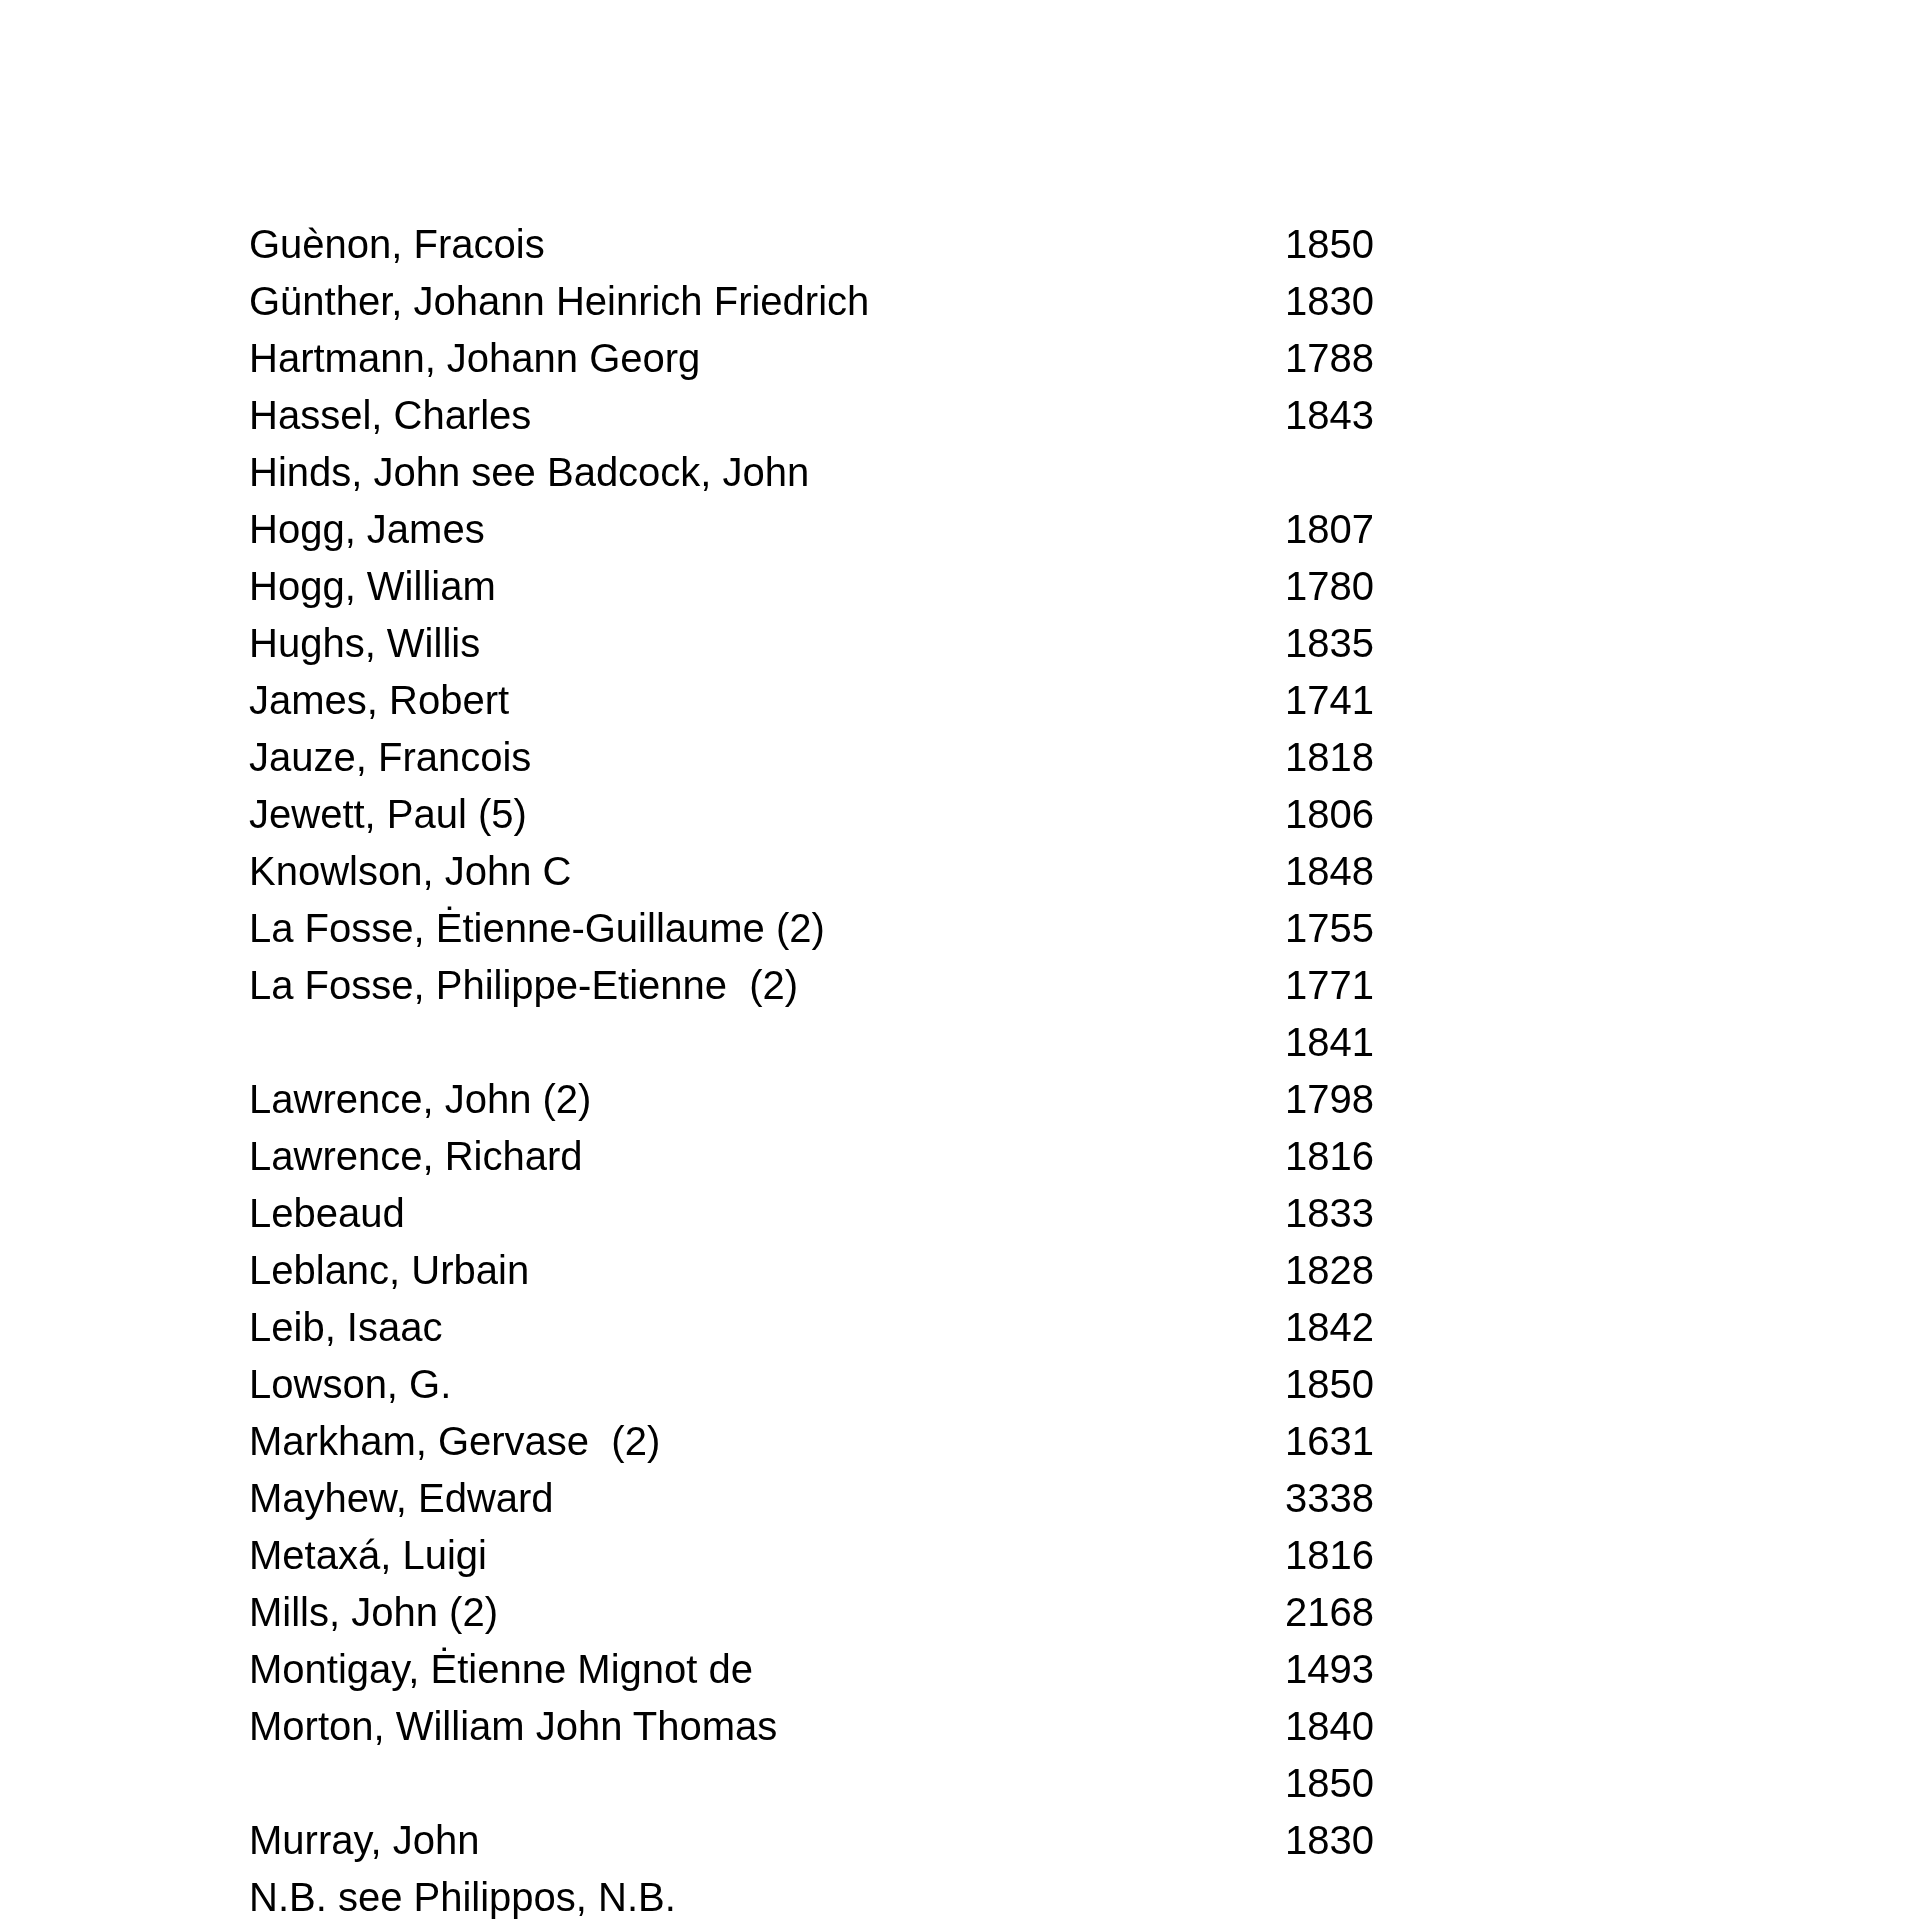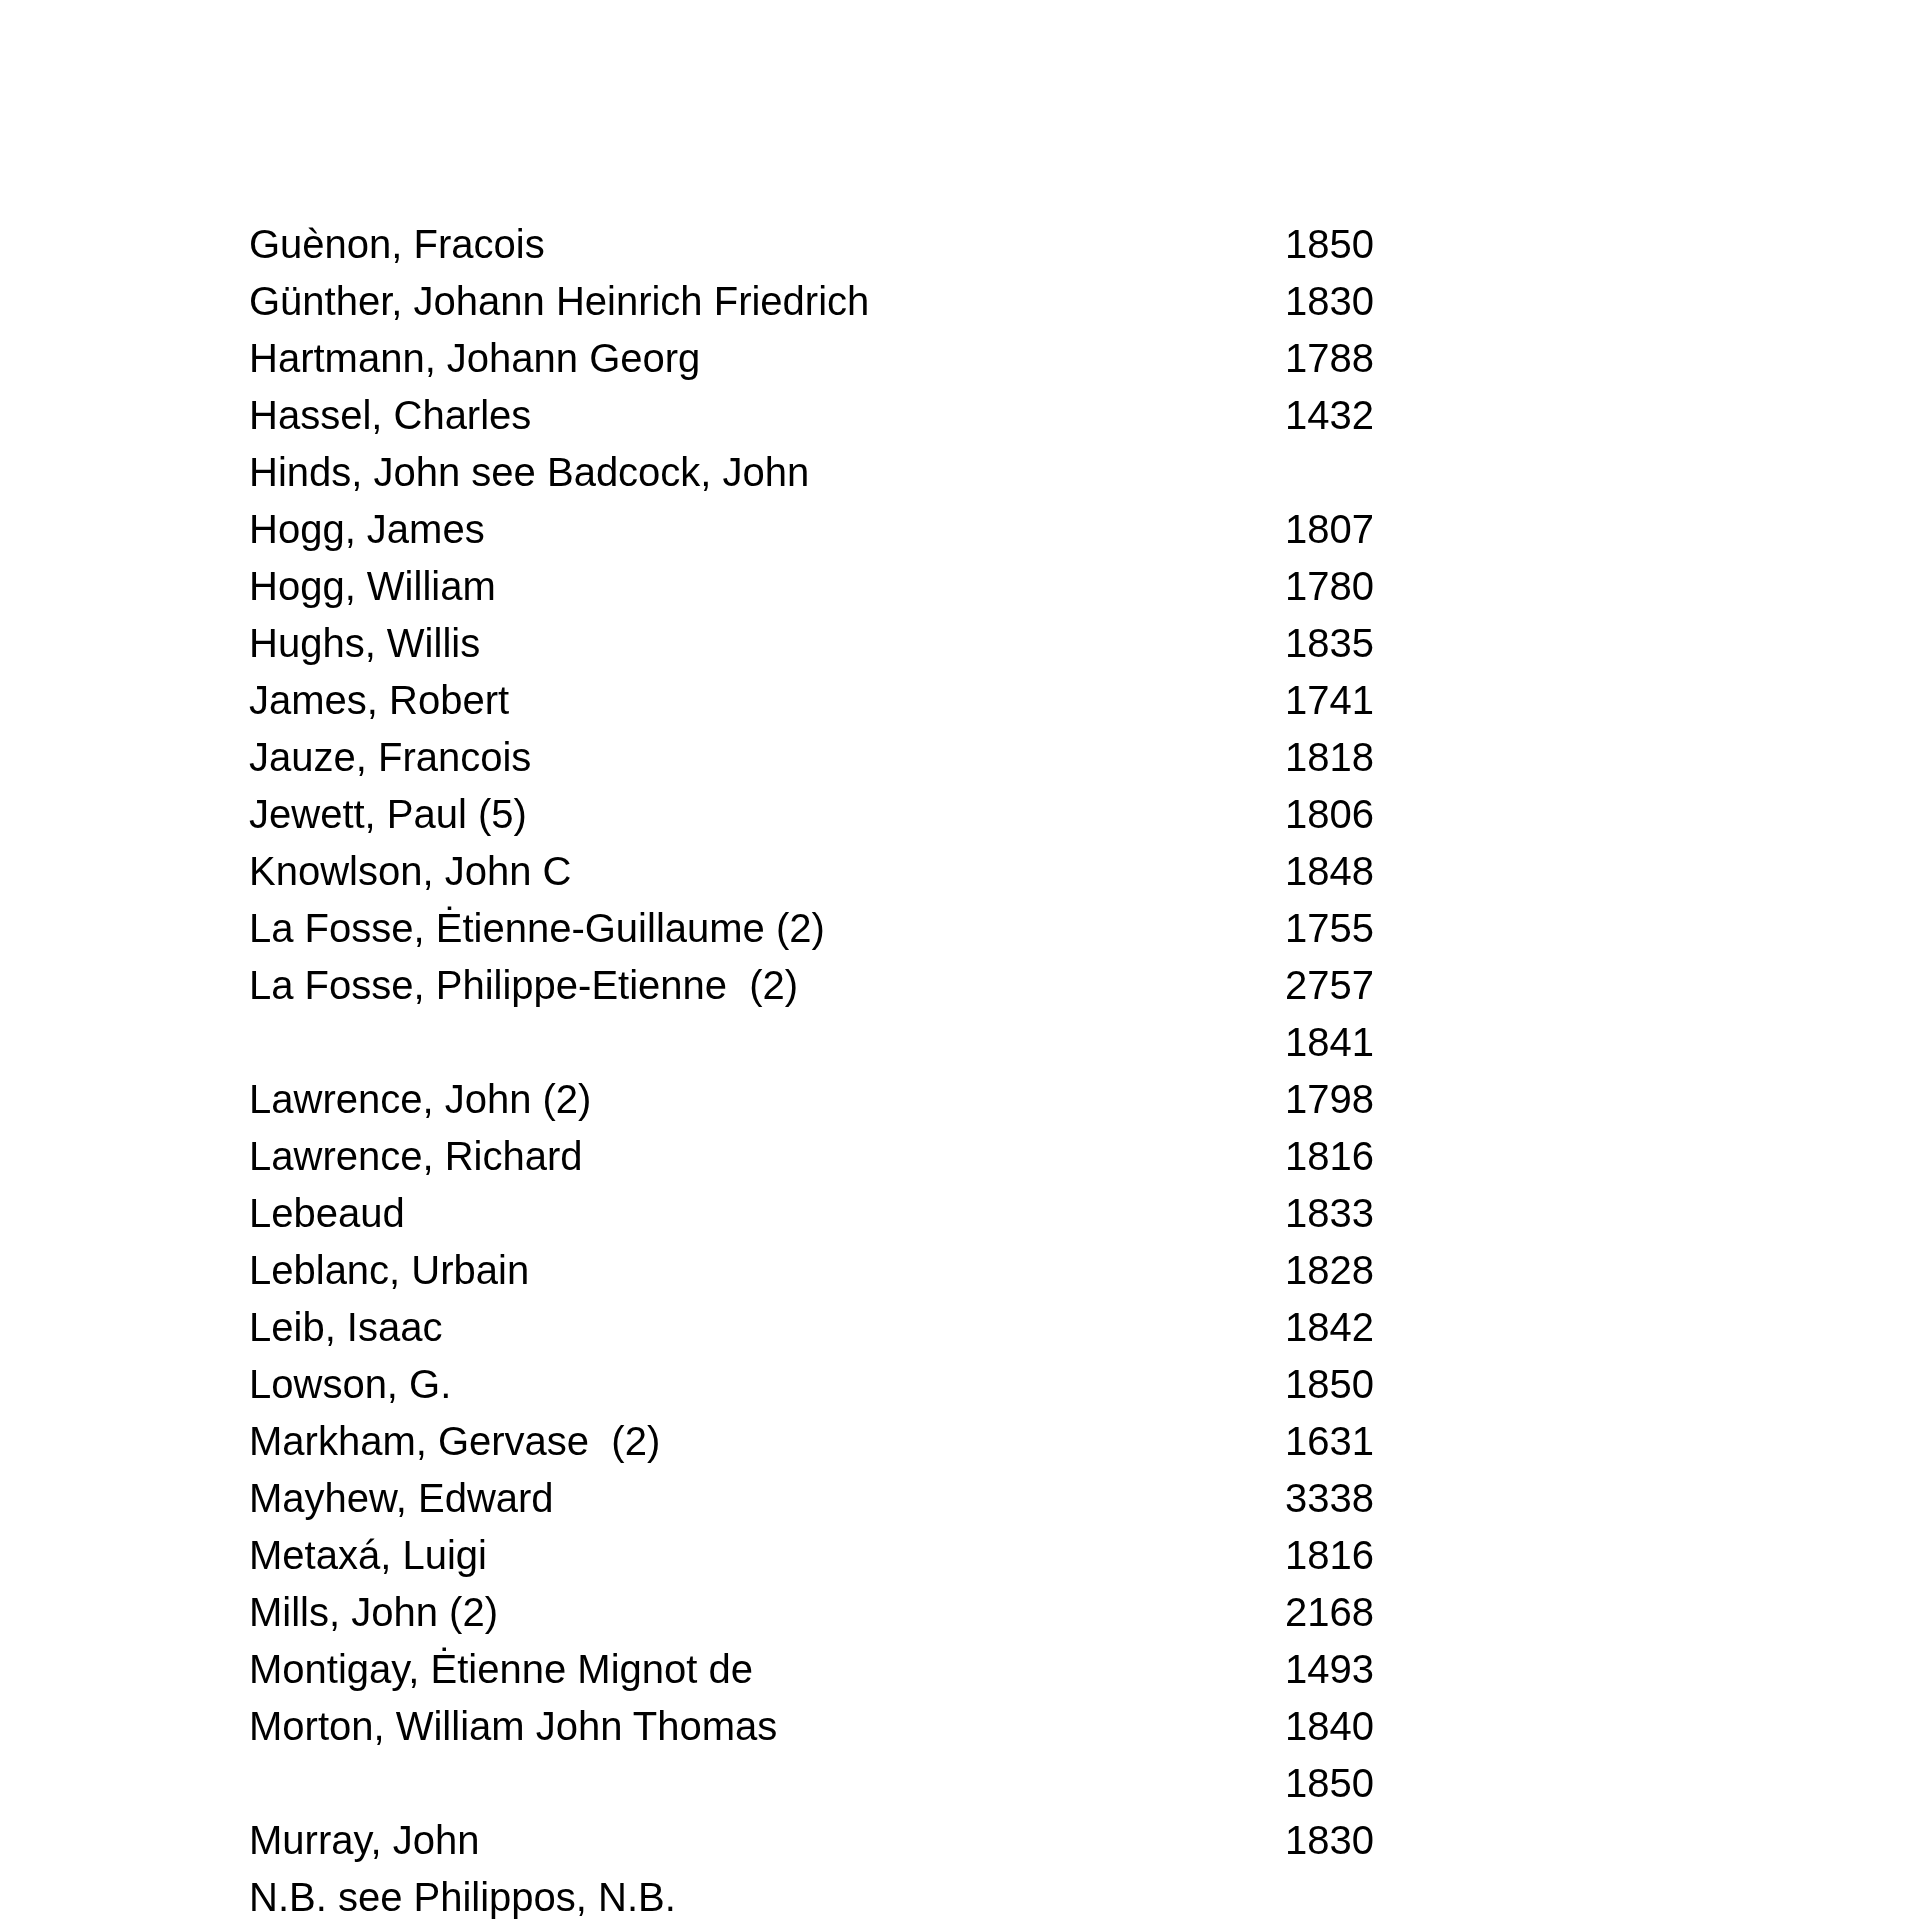--- a/index.html
+++ b/index.html
@@ -48,21 +48,21 @@
     <div class="row">
       <span class="name">Günther, Johann Heinrich Friedrich</span>
       <span class="year">1830</span>
     </div>
     <div class="row">
       <span class="name">Hartmann, Johann Georg</span>
       <span class="year">1788</span>
     </div>
     <div class="row">
       <span class="name">Hassel, Charles</span>
-      <span class="year">1432</span>
+      <span class="year">1843</span>
     </div>
     <div class="row">
       <span class="name">Hinds, John see Badcock, John</span>
     </div>
     <div class="row">
       <span class="name">Hogg, James</span>
       <span class="year">1807</span>
     </div>
     <div class="row">
       <span class="name">Hogg, William</span>
@@ -87,21 +87,21 @@
     <div class="row">
       <span class="name">Knowlson, John C</span>
       <span class="year">1848</span>
     </div>
     <div class="row">
       <span class="name">La Fosse, Ėtienne-Guillaume (2)</span>
       <span class="year">1755</span>
     </div>
     <div class="row">
       <span class="name">La Fosse, Philippe-Etienne  (2)</span>
-      <span class="year">2757</span>
+      <span class="year">1771</span>
     </div>
     <div class="row">
       <span class="year">1841</span>
     </div>
     <div class="row">
       <span class="name">Lawrence, John (2)</span>
       <span class="year">1798</span>
     </div>
     <div class="row">
       <span class="name">Lawrence, Richard</span>

